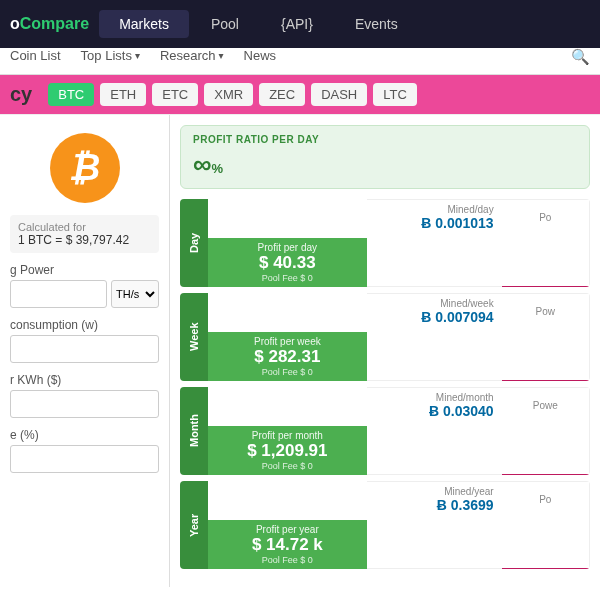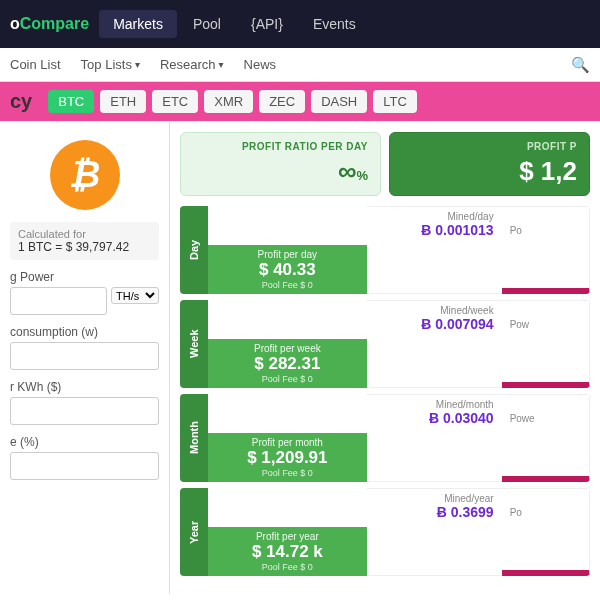--- a/index.html
+++ b/index.html
@@ -20,38 +20,38 @@
       margin-right: 10px;
       white-space: nowrap;
     }
     .logo span { color: #fff; }
     .top-nav-items {
       display: flex;
       gap: 2px;
     }
     .top-nav-item {
       color: #ccc;
-      padding: 6px 14px;
+      padding: 6px 20px;
       border-radius: 4px;
       font-size: 14px;
       cursor: pointer;
     }
     .top-nav-item.active {
       background: #2c2c4e;
       color: #fff;
       border-radius: 4px;
     }
 
     
     .second-nav {
       background: #fff;
       border-bottom: 1px solid #ddd;
       display: flex;
-      align-items: center;
-      height: 34px;
+      align-items: flex-start;
+      height: 27px;
       padding: 0 10px;
       gap: 20px;
     }
     .second-nav-item {
       color: #555;
       font-size: 13px;
       cursor: pointer;
       display: flex;
       align-items: center;
       gap: 3px;
@@ -137,21 +137,21 @@
       border: 1px solid #ccc;
       border-radius: 3px;
       height: 28px;
       padding: 0 6px;
       font-size: 12px;
       width: 100%;
     }
     .field-select {
       border: 1px solid #ccc;
       border-radius: 3px;
-      height: 17px;
+      height: 28px;
       font-size: 11px;
       background: #f9f9f9;
       width: 60px;
     }
 
     
     .right-panel {
       flex: 1;
       padding: 10px;
       overflow: hidden;
@@ -162,21 +162,21 @@
       display: flex;
       gap: 8px;
       margin-bottom: 10px;
     }
     .profit-card {
       flex: 1;
       background: #e8f5e9;
       border: 1px solid #c8e6c9;
       border-radius: 6px;
       padding: 8px 12px;
-      text-align: right;
+      text-align: left;
     }
     .profit-card.dark {
       background: #388e3c;
       border-color: #2e7d32;
     }
     .profit-card-label {
       font-size: 10px;
       font-weight: bold;
       color: #388e3c;
       letter-spacing: 0.5px;
@@ -223,27 +223,27 @@
     .row-profit-value { font-size: 17px; font-weight: bold; }
     .row-profit-fee { font-size: 9px; opacity: 0.8; }
     .row-mined {
       flex: 1;
       padding: 4px 8px;
       text-align: right;
       border-top: 1px solid #eee;
       border-bottom: 1px solid #eee;
     }
     .row-mined-label { font-size: 10px; color: #888; }
-    .row-mined-value { font-size: 14px; color: #6d28d9; font-weight: bold; }
+    .row-mined-value { font-size: 14px; color: #0369a1; font-weight: bold; }
     .row-power {
       flex: 0.6;
-      padding: 18px 8px;
-      text-align: left;
+      padding: 12px 8px;
+      text-align: center;
       border-top: 1px solid #eee;
-      border-bottom: 6px solid #be185d;
+      border-bottom: 1px solid #be185d;
       border-right: 1px solid #eee;
     }
     .row-power-label { font-size: 10px; color: #888; }
     .row-power-value { font-size: 12px; color: #555; }
   </style>
 </head>
 <body>
 
 <nav class="top-nav">
   <div class="logo">
@@ -314,24 +314,20 @@
     </div>
   </div>
 
   <div class="right-panel">
 
     <div class="profit-cards">
     <div class="profit-card">
     <div class="profit-card-label">PROFIT RATIO PER DAY</div>
     <div class="profit-card-value">∞<span class="profit-card-unit">%</span></div>
   </div>
-        <div class="profit-card dark">
-    <div class="profit-card-label">PROFIT P</div>
-    <div class="profit-card-value">$ 1,2<span class="profit-card-unit"></span></div>
-  </div>
       </div>
 
     <div class="mining-rows-container">
     <div class="mining-row">
     <div class="row-period">Day</div>
     <div class="row-profit">
       <div class="row-profit-label">Profit per day</div>
       <div class="row-profit-value">$ 40.33</div>
       <div class="row-profit-fee">Pool Fee $ 0</div>
     </div>

